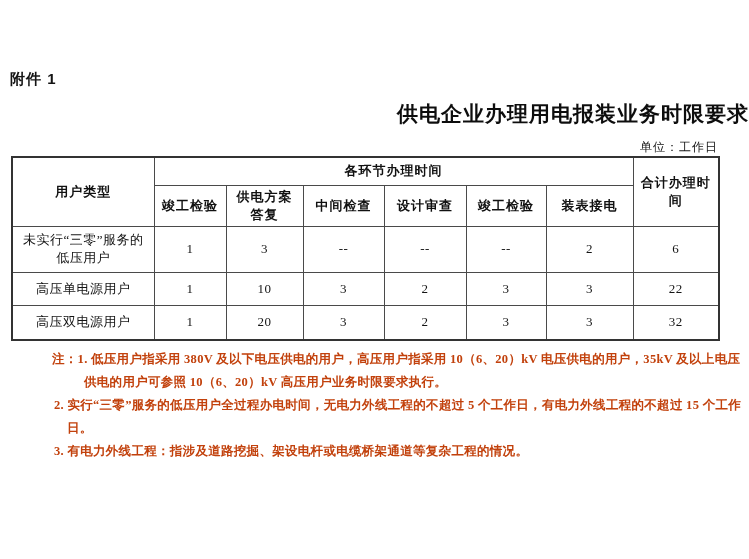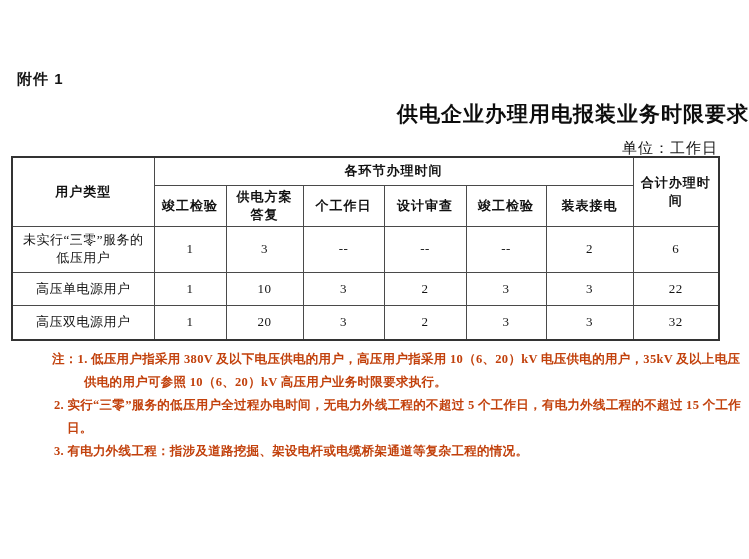--- a/index.html
+++ b/index.html
@@ -1,31 +1,31 @@
 <!DOCTYPE html>
 <html><head>
 <meta charset="utf-8">
 <style>
   html,body { margin:0; padding:0; background:#ffffff; }
   .page {
     position:relative; width:749px; height:559px; background:#ffffff;
     font-family:"Liberation Serif","DejaVu Serif",serif; color:#141414; overflow:hidden;
   }
   .attachment {
-    position:absolute; left:17px; top:70px;
+    position:absolute; left:10px; top:70px;
     font-family:"Liberation Sans","DejaVu Sans",sans-serif;
     font-weight:700; font-size:15px; letter-spacing:1px;
   }
   .title {
     position:absolute; left:0; top:100px; width:100%; margin:0;
     text-align:right; font-family:"Liberation Sans","DejaVu Sans",sans-serif;
     font-weight:700; font-size:21px; letter-spacing:1px; color:#0d0d0d;
   }
   .unit {
-    position:absolute; top:139px; right:31px; font-size:15px; letter-spacing:1px;
+    position:absolute; top:139px; right:31px; font-size:12px; letter-spacing:1px;
   }
   table.tbl {
     position:absolute; left:11px; top:156px; width:707px;
     border-collapse:collapse; table-layout:fixed;
     border:2px solid #333333;
   }
   .tbl td {
     border:1px solid #4a4a4a; text-align:center; vertical-align:middle;
     padding:2px 4px; font-size:13px; line-height:18px; overflow:hidden;
   }
@@ -74,21 +74,21 @@
     </colgroup>
     <tbody>
       <tr class="hr1">
         <td rowspan="2" class="hd hd-user">用户类型</td>
         <td colspan="6" class="hd">各环节办理时间</td>
         <td rowspan="2" class="hd cell-total">合计办理时间</td>
       </tr>
       <tr class="hr2">
         <td class="hd">竣工检验</td>
         <td class="hd cell-plan">供电方案答复</td>
-        <td class="hd">个工作日</td>
+        <td class="hd">中间检查</td>
         <td class="hd">设计审查</td>
         <td class="hd">竣工检验</td>
         <td class="hd">装表接电</td>
       </tr>
 
       <tr class="r1">
         <td class="usertype">未实行“三零”服务的低压用户</td>
         <td class="num">1</td>
         <td class="num">3</td>
         <td class="num">--</td>

